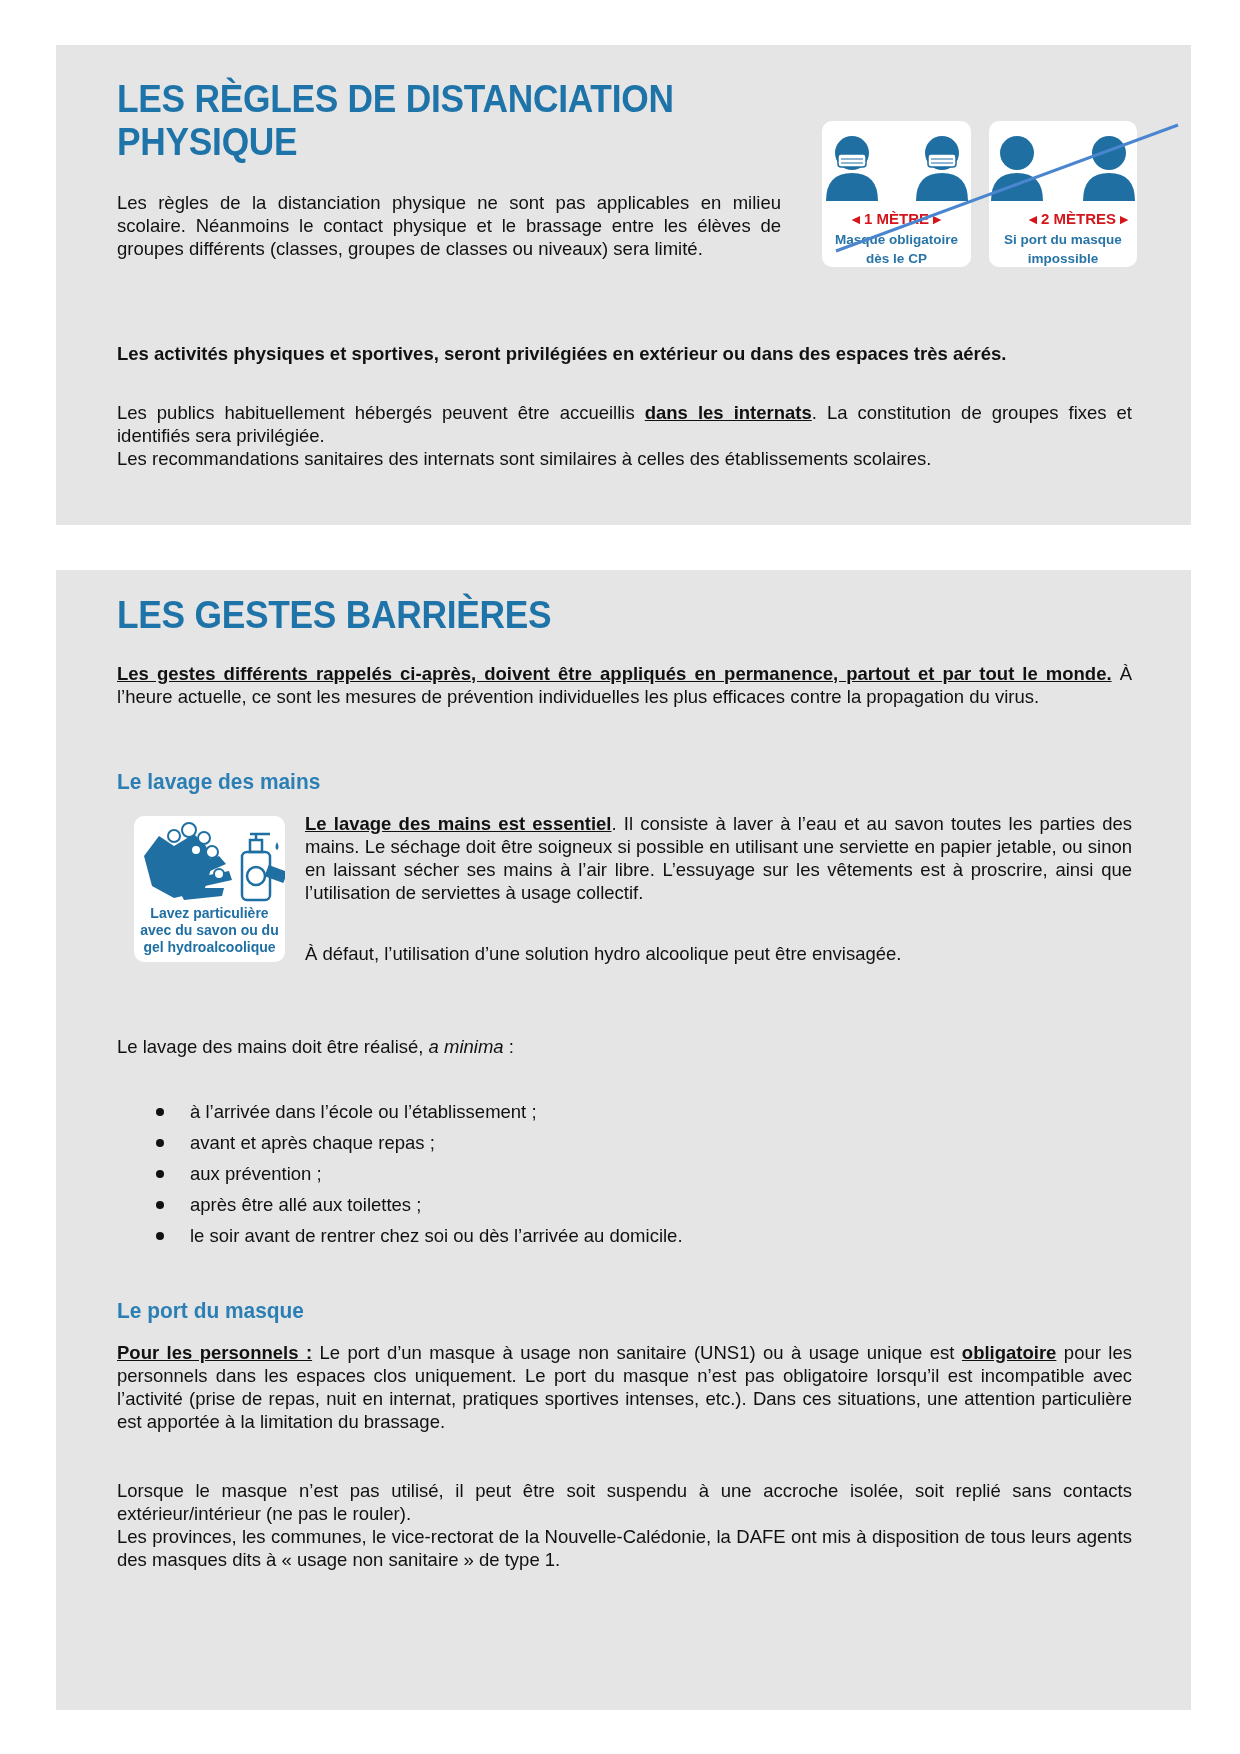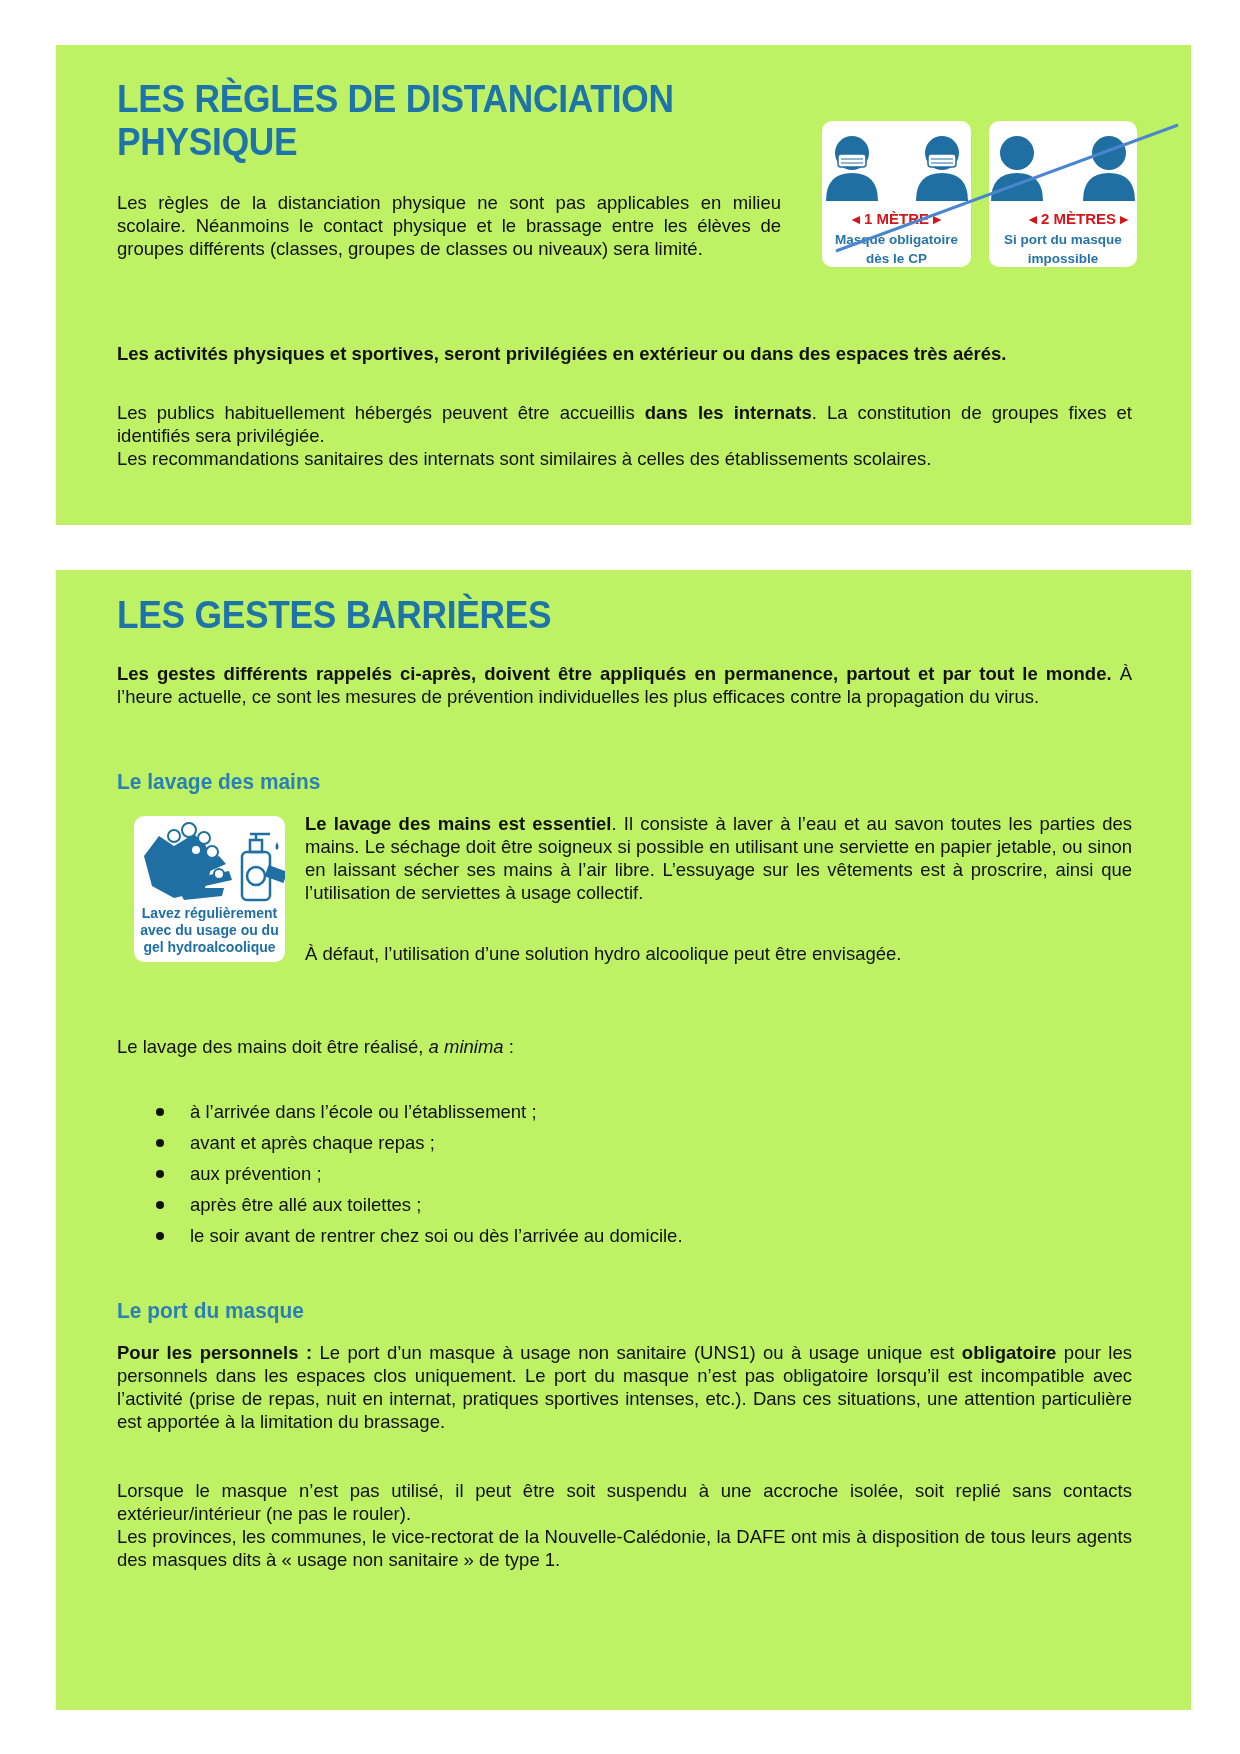--- a/index.html
+++ b/index.html
@@ -1,28 +1,28 @@
 <!DOCTYPE html>
 <html><head>
 <meta charset="utf-8">
 <style>
   html, body { margin: 0; padding: 0; background: #ffffff; }
   body { width: 1240px; height: 1754px; position: relative; overflow: hidden;
          font-family: "Liberation Sans", sans-serif; color: #111; }
-  .panel { position: absolute; left: 56px; width: 1135px; background: #bef264; }
+  .panel { position: absolute; left: 56px; width: 1135px; background: #e5e5e5; }
   #panel1 { top: 45px; height: 480px; }
   #panel2 { top: 570px; height: 1140px; }
   .h1 { position: absolute; left: 61px; font-family: "Liberation Sans", sans-serif;
         font-weight: bold; color: #1e74a8; font-size: 38px; line-height: 43px;
         letter-spacing: -0.3px; transform: scaleX(0.93); transform-origin: left top; margin: 0; }
   .h2 { position: absolute; left: 61px; font-weight: bold; color: #2b7fb4;
         font-size: 22px; line-height: 26px; margin: 0; transform: scaleX(0.95); transform-origin: left top; }
   .txt { position: absolute; left: 61px; width: 1015px; font-family: "Liberation Sans", sans-serif;
          font-size: 18.5px; line-height: 23px; text-align: justify; margin: 0; color: #111; }
-  .txt b { font-weight: bold; }
+  .txt b { font-weight: bold; text-decoration: underline; }
   .narrow { width: 664px; }
   .bullets { position: absolute; left: 61px; margin: 15px; padding: 0; list-style: none; }
   .bullets li { position: relative; padding-left: 58px; font-size: 18.5px; line-height: 31px; }
   .bullets li .dot { position: absolute; left: 24px; top: 12px; width: 8px; height: 8px; border-radius: 50%; background: #111; }
   
   .picto { position: absolute; background: #fff; border-radius: 10px; }
   .picto .cap1 { position: absolute; left: 0; right: 0; text-align: center; color: #d4161c;
                  font-weight: bold; font-size: 15px; }
   .picto .cap2 { position: absolute; left: 0; right: 0; text-align: center; color: #2874a6;
                  font-size: 13.5px; line-height: 19px; font-weight: bold; }
@@ -110,21 +110,21 @@
       <g fill="none" stroke="#1f6fa3" stroke-width="2.5">
         <rect x="108" y="36" width="28" height="48" rx="5"></rect>
         <rect x="116" y="24" width="12" height="12"></rect>
         <line x1="116" y1="18" x2="136" y2="18"></line>
         <line x1="122" y1="18" x2="122" y2="24"></line>
         <circle cx="122" cy="60" r="9"></circle>
       </g>
       <path d="M143 26 Q140 32 143 34 Q146 32 143 26 Z" fill="#1f6fa3"></path>
       <rect x="132" y="52" width="20" height="12" fill="#1f6fa3" transform="rotate(20 142 58)"></rect>
     </svg>
-    <div class="hcap">Lavez régulièrement avec du usage ou du gel hydroalcoolique</div>
+    <div class="hcap">Lavez particulière avec du savon ou du gel hydroalcoolique</div>
   </div>
 
   <p class="txt" style="left:249px; width:827px; top:242px;"><b>Le lavage des mains est essentiel</b><span>. Il consiste à laver à l’eau et au savon toutes les parties des mains. Le séchage doit être soigneux si possible en utilisant une serviette en papier jetable, ou sinon en laissant sécher ses mains à l’air libre. L’essuyage sur les vêtements est à proscrire, ainsi que l’utilisation de serviettes à usage collectif.</span></p>
   <p class="txt" style="top:465px;"><span>Le lavage des mains doit être réalisé, </span><i>a minima</i><span> :</span></p>
 
   <p class="txt" style="left:249px; width:827px; top:372px;">À défaut, l’utilisation d’une solution hydro alcoolique peut être envisagée.</p>
 
   <ul class="bullets" style="top:511px;">
     <li><span class="dot"></span><span>à l’arrivée dans l’école ou l’établissement ;</span></li>
     <li><span class="dot"></span><span>avant et après chaque repas ;</span></li>

